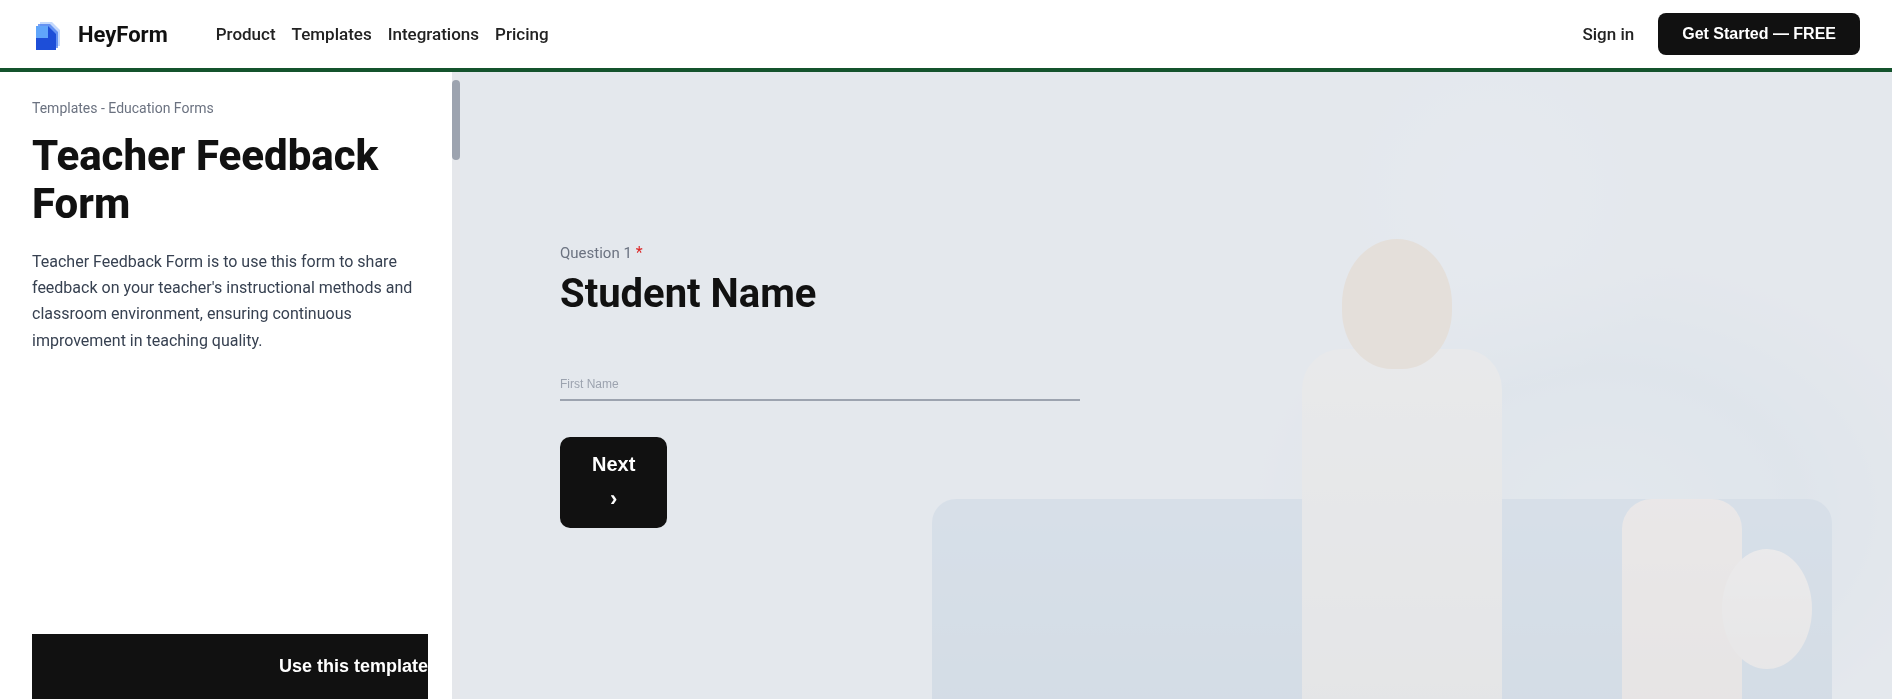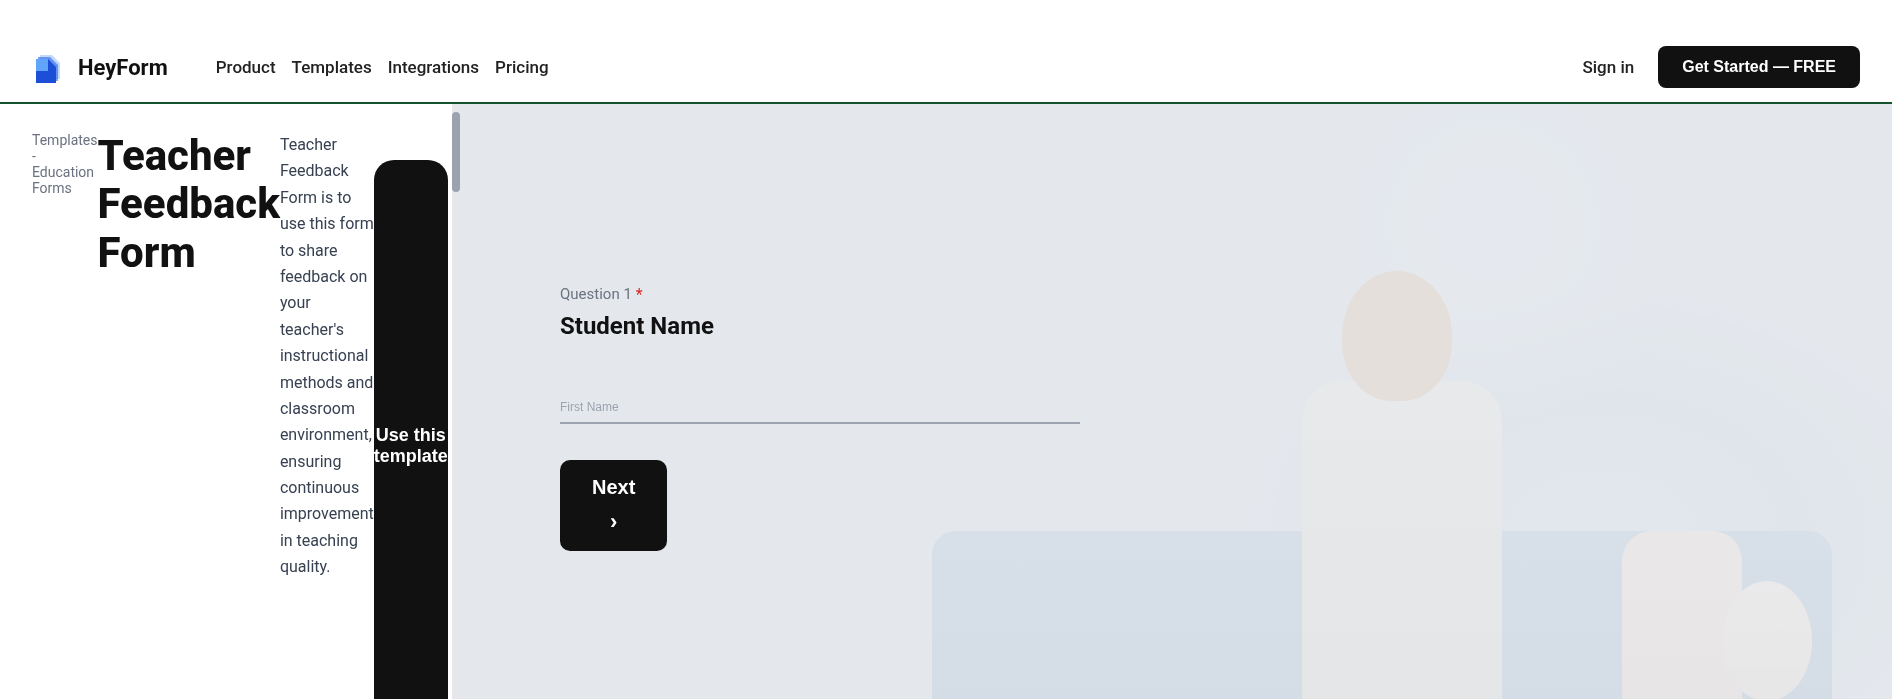--- a/index.html
+++ b/index.html
@@ -15,25 +15,24 @@
       overflow-x: hidden;
       background: #fff;
     }
 
     
     .navbar {
       display: flex;
       align-items: center;
       padding: 0 32px;
       height: 72px;
-      border-bottom: 2px solid #14532d;
+      border-bottom: 4px solid #14532d;
       background: #fff;
       position: relative;
       z-index: 10;
-      margin-top: 32px;
     }
 
     .navbar-logo {
       display: flex;
       align-items: center;
       gap: 10px;
       margin-right: 48px;
       text-decoration: none;
     }
 
@@ -97,21 +96,21 @@
 
     
     .left-panel {
       width: 460px;
       min-width: 460px;
       padding: 28px 32px 0 32px;
       background: #fff;
       position: relative;
       overflow: hidden;
       display: flex;
-      flex-direction: row;
+      flex-direction: column;
     }
 
     .scrollbar {
       position: absolute;
       right: 0;
       top: 0;
       width: 8px;
       height: 100%;
       background: #e5e7eb;
     }
@@ -146,25 +145,25 @@
       margin-bottom: auto;
     }
 
     .use-template-btn {
       display: block;
       width: 100%;
       background: #111;
       color: #fff;
       border: none;
       padding: 22px 0;
-      border-radius: 20px;
+      border-radius: 0;
       font-size: 18px;
       font-weight: 600;
       cursor: pointer;
-      text-align: center;
+      text-align: right;
       margin-top: 28px;
       margin-bottom: 0;
     }
 
     
     .right-panel {
       flex: 1;
       position: relative;
       overflow: hidden;
       background: #e8ecf0;
@@ -209,21 +208,21 @@
       align-items: center;
       gap: 4px;
     }
 
     .required-star {
       color: #dc2626;
       font-size: 16px;
     }
 
     .question-title {
-      font-size: 24px;
+      font-size: 40px;
       font-weight: 700;
       color: #111;
       margin-bottom: 40px;
     }
 
     .form-fields {
       display: flex;
       gap: 40px;
       margin-bottom: 36px;
     }

